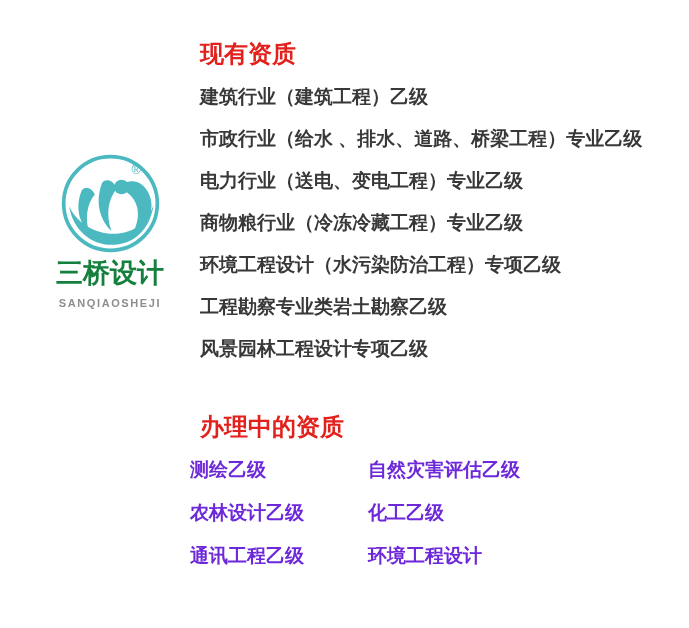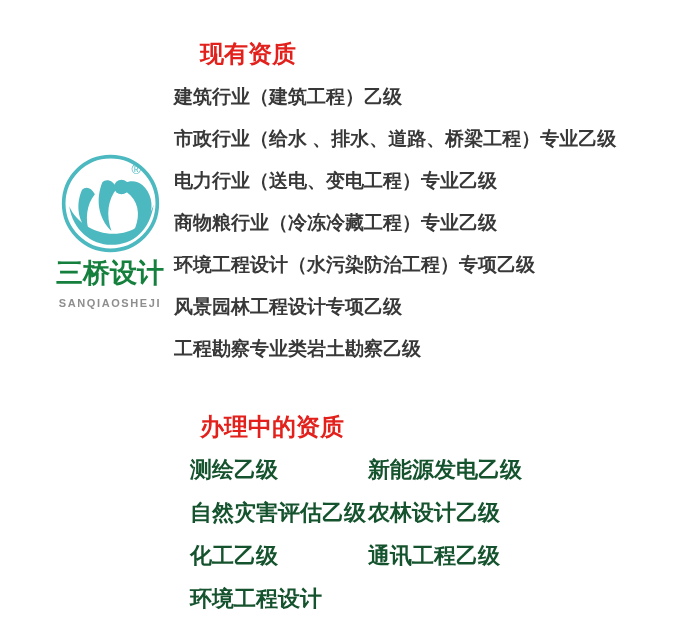--- a/index.html
+++ b/index.html
@@ -20,30 +20,30 @@
   }
   
   .sec-heading{
     position:absolute;left:200px;font-size:24px;font-weight:700;
     color:#e2211c;line-height:26px;white-space:nowrap;margin:0;
   }
   #sec1-heading{top:41px;}
   #sec2-heading{top:414px;}
   
   .qual-list{
-    position:absolute;left:174px;top:76px;
+    position:absolute;left:200px;top:76px;
     font-size:19px;font-weight:700;color:#383838;line-height:42px;
     white-space:nowrap;
   }
   .qual-list .item{height:42px;}
   
   .pending-grid{
     position:absolute;left:190px;top:448px;
     display:grid;grid-template-columns:178px auto;
-    font-size:22px;font-weight:700;color:#14532d;line-height:43px;
+    font-size:19px;font-weight:700;color:#6d28d9;line-height:43px;
     white-space:nowrap;
   }
   .pending-grid .cell{height:43px;}
 </style>
 </head>
 <body>
 
 <div class="canvas">
 
   <div class="logo">
@@ -72,29 +72,28 @@
   </div>
 
   <h2 class="sec-heading" id="sec1-heading">现有资质</h2>
 
   <div class="qual-list">
     <div class="item">建筑行业（建筑工程）乙级</div>
     <div class="item">市政行业（给水 、排水、道路、桥梁工程）专业乙级</div>
     <div class="item">电力行业（送电、变电工程）专业乙级</div>
     <div class="item">商物粮行业（冷冻冷藏工程）专业乙级</div>
     <div class="item">环境工程设计（水污染防治工程）专项乙级</div>
+    <div class="item">工程勘察专业类岩土勘察乙级</div>
     <div class="item">风景园林工程设计专项乙级</div>
-    <div class="item">工程勘察专业类岩土勘察乙级</div>
   </div>
 
   <h2 class="sec-heading" id="sec2-heading">办理中的资质</h2>
 
   <div class="pending-grid">
     <div class="cell">测绘乙级</div>
-    <div class="cell">新能源发电乙级</div>
     <div class="cell">自然灾害评估乙级</div>
     <div class="cell">农林设计乙级</div>
     <div class="cell">化工乙级</div>
     <div class="cell">通讯工程乙级</div>
     <div class="cell">环境工程设计</div>
     <div class="cell"></div>
   </div>
 
 </div>
 

